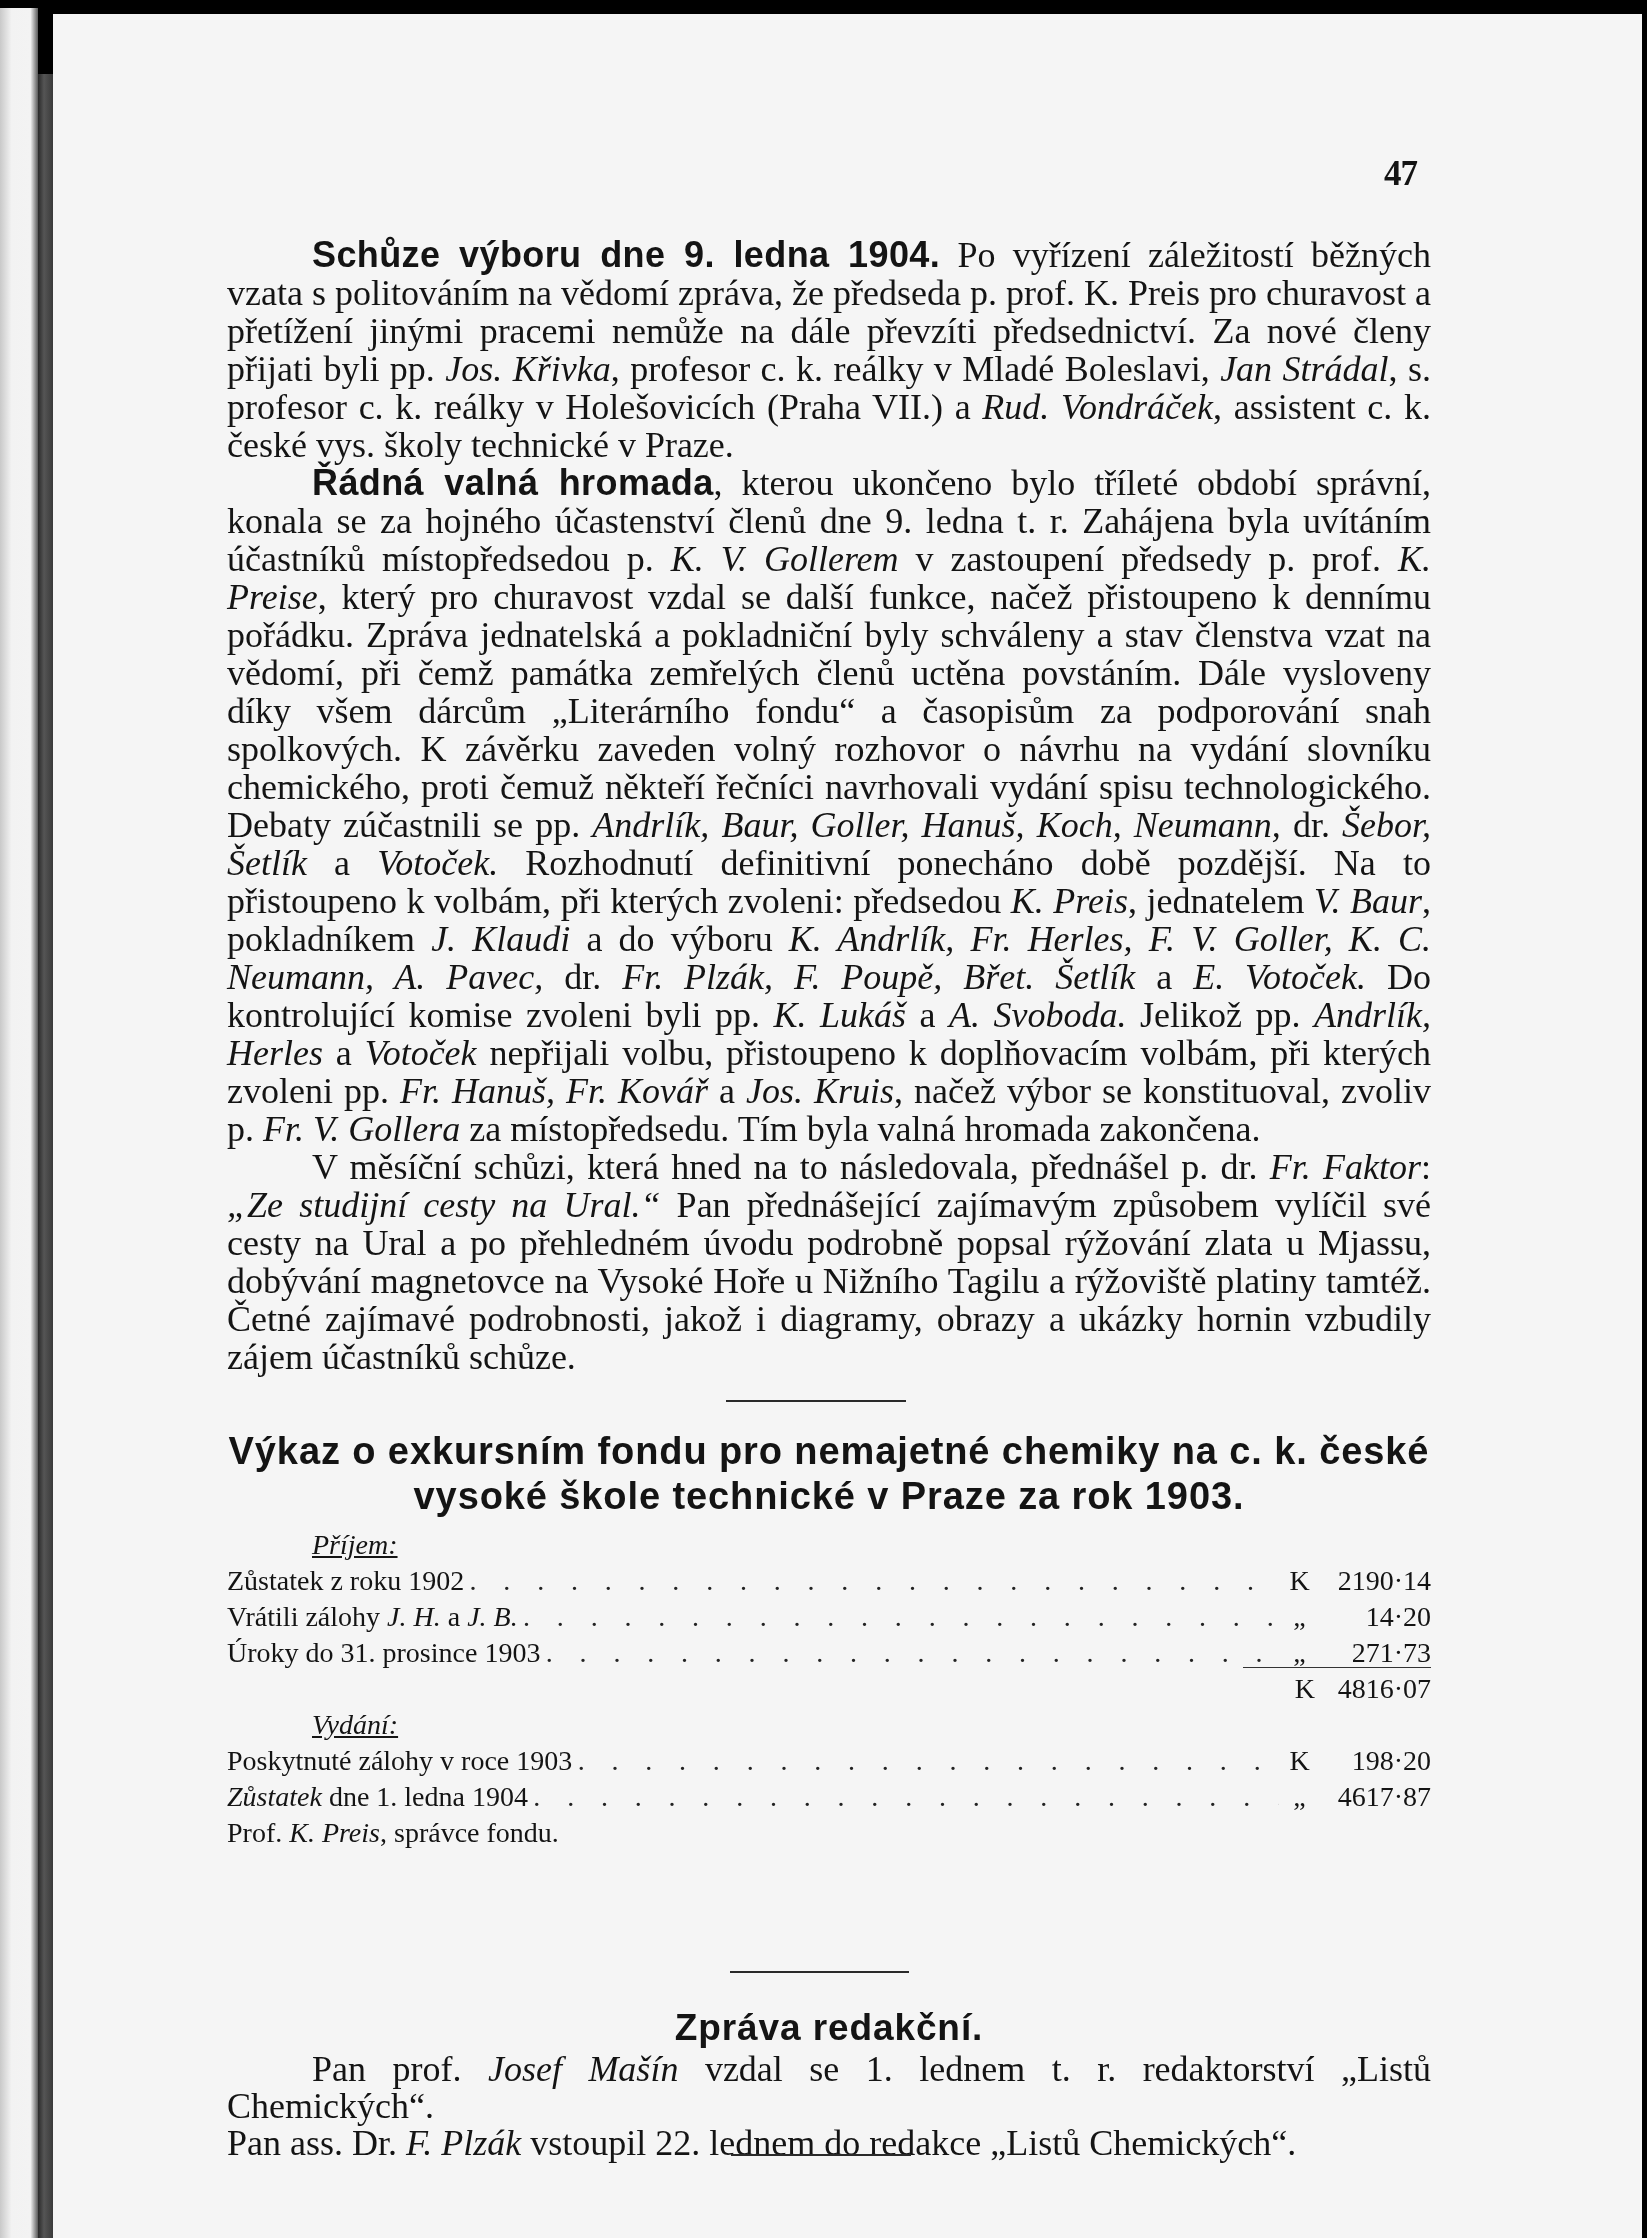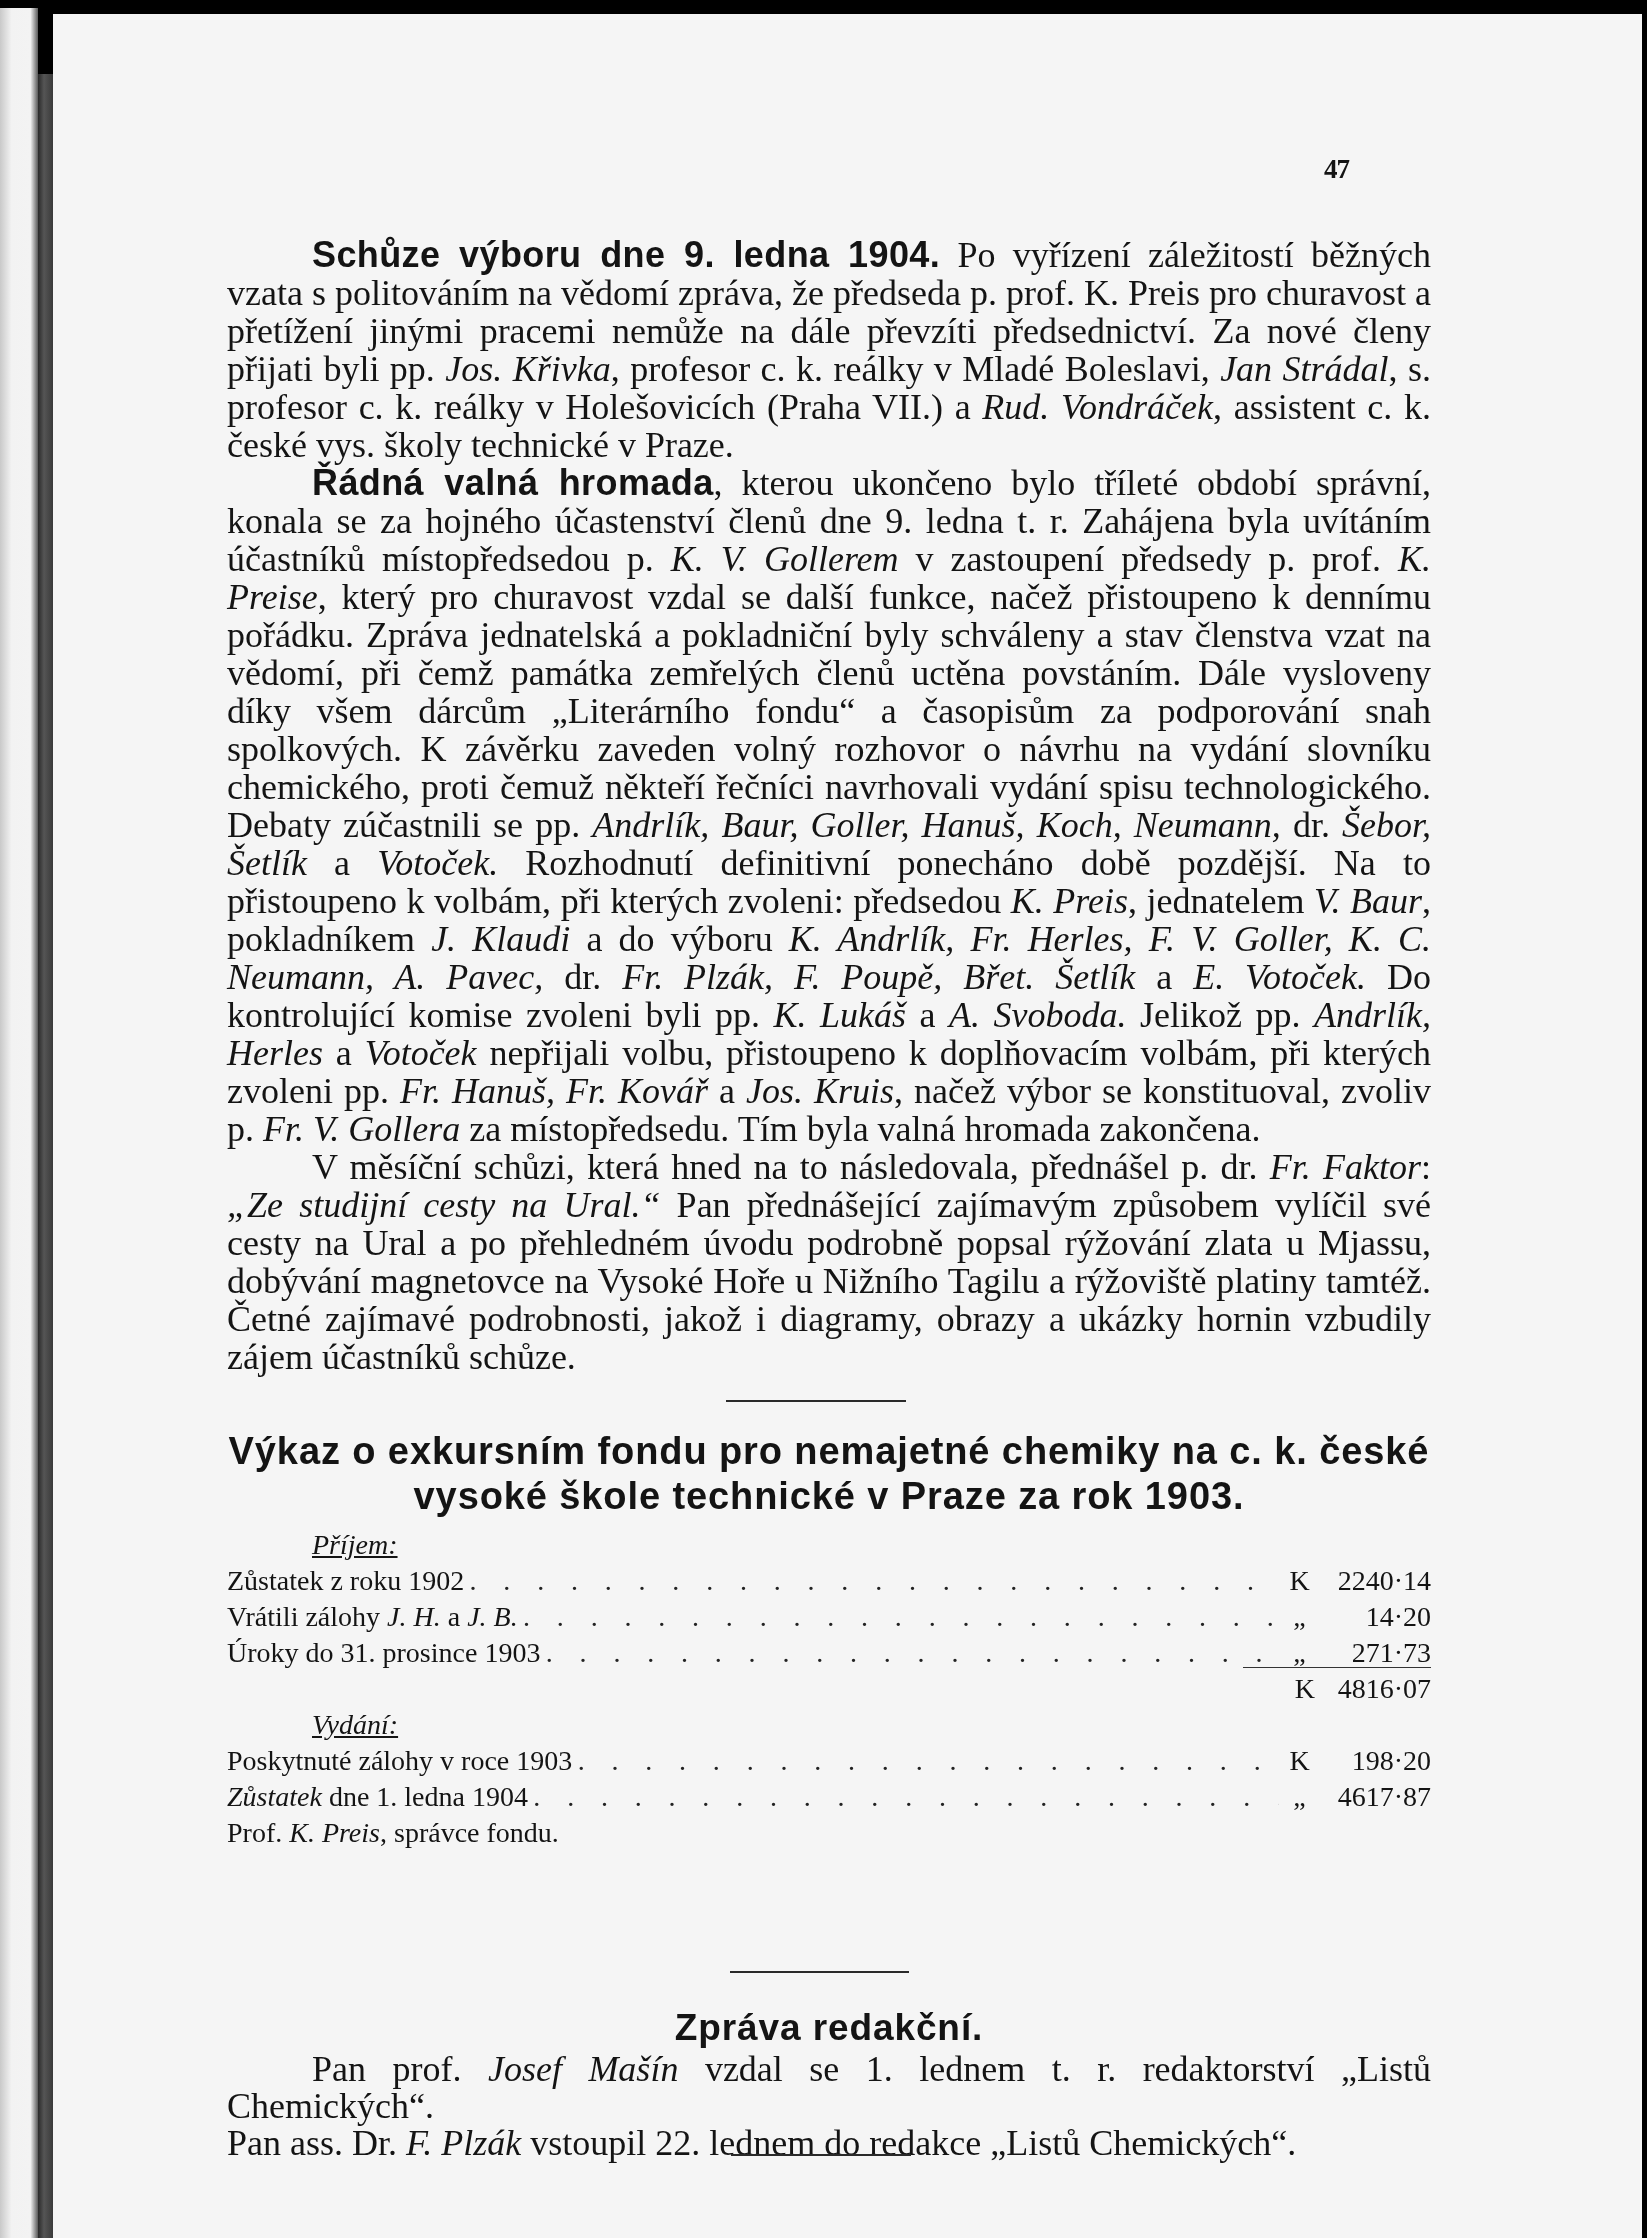--- a/index.html
+++ b/index.html
@@ -13,21 +13,21 @@
   }
   .gutter-left {
     position: absolute; left: 0; top: 8px; width: 38px; height: 2458px;
     background: linear-gradient(to right, #c9c9c9, #f2f2f2 30%, #f3f3f3 80%, #5a5a5a);
   }
   .paper {
     position: absolute; left: 53px; top: 14.3px; width: 1589px; height: 2453px;
     background: #f5f5f5;
   }
   .page-number {
-    position: absolute; left: 1324px; top: 154px; font-size: 27px; font-weight: bold; letter-spacing: -0.9px;
+    position: absolute; left: 1384px; top: 154px; font-size: 35px; font-weight: bold; letter-spacing: -0.9px;
   }
   .text {
     position: absolute; left: 227px; width: 1204px;
     font-size: 36px; line-height: 38px; text-align: justify; text-align-last: left;
     transform-origin: left top;
   }
   .text p { margin: 0; text-indent: 85px; }
   .text .noindent { text-indent: 0; }
   .lead { font-family: "Liberation Sans", "DejaVu Sans", sans-serif; font-weight: bold; font-stretch: condensed; letter-spacing: 0.4px; }
   i, .it { font-style: italic; }
@@ -73,21 +73,21 @@
   <div>vysoké škole technické v Praze za rok 1903.</div>
 </div>
 
 <div class="ledger" style="top:1527px;">
   <div class="cat">Příjem:</div>
 
   <div class="row">
     <span class="label">Zůstatek z roku 1902</span>
     <span class="dots">. . . . . . . . . . . . . . . . . . . . . . . . . . . . . . . . . . . . . . . . . .</span>
     <span class="cur">K</span>
-    <span class="amt">2240·14</span>
+    <span class="amt">2190·14</span>
   </div>
   <div class="row">
     <span class="label"><span>Vrátili zálohy</span> <i>J. H.</i> <span>a</span> <i>J. B.</i></span>
     <span class="dots">. . . . . . . . . . . . . . . . . . . . . . . . . . . . . . . . . . . . . . . . . .</span>
     <span class="cur">„</span>
     <span class="amt">14·20</span>
   </div>
   <div class="row">
     <span class="label">Úroky do 31. prosince 1903</span>
     <span class="dots">. . . . . . . . . . . . . . . . . . . . . . . . . . . . . . . . . . . . . . . . . .</span>

